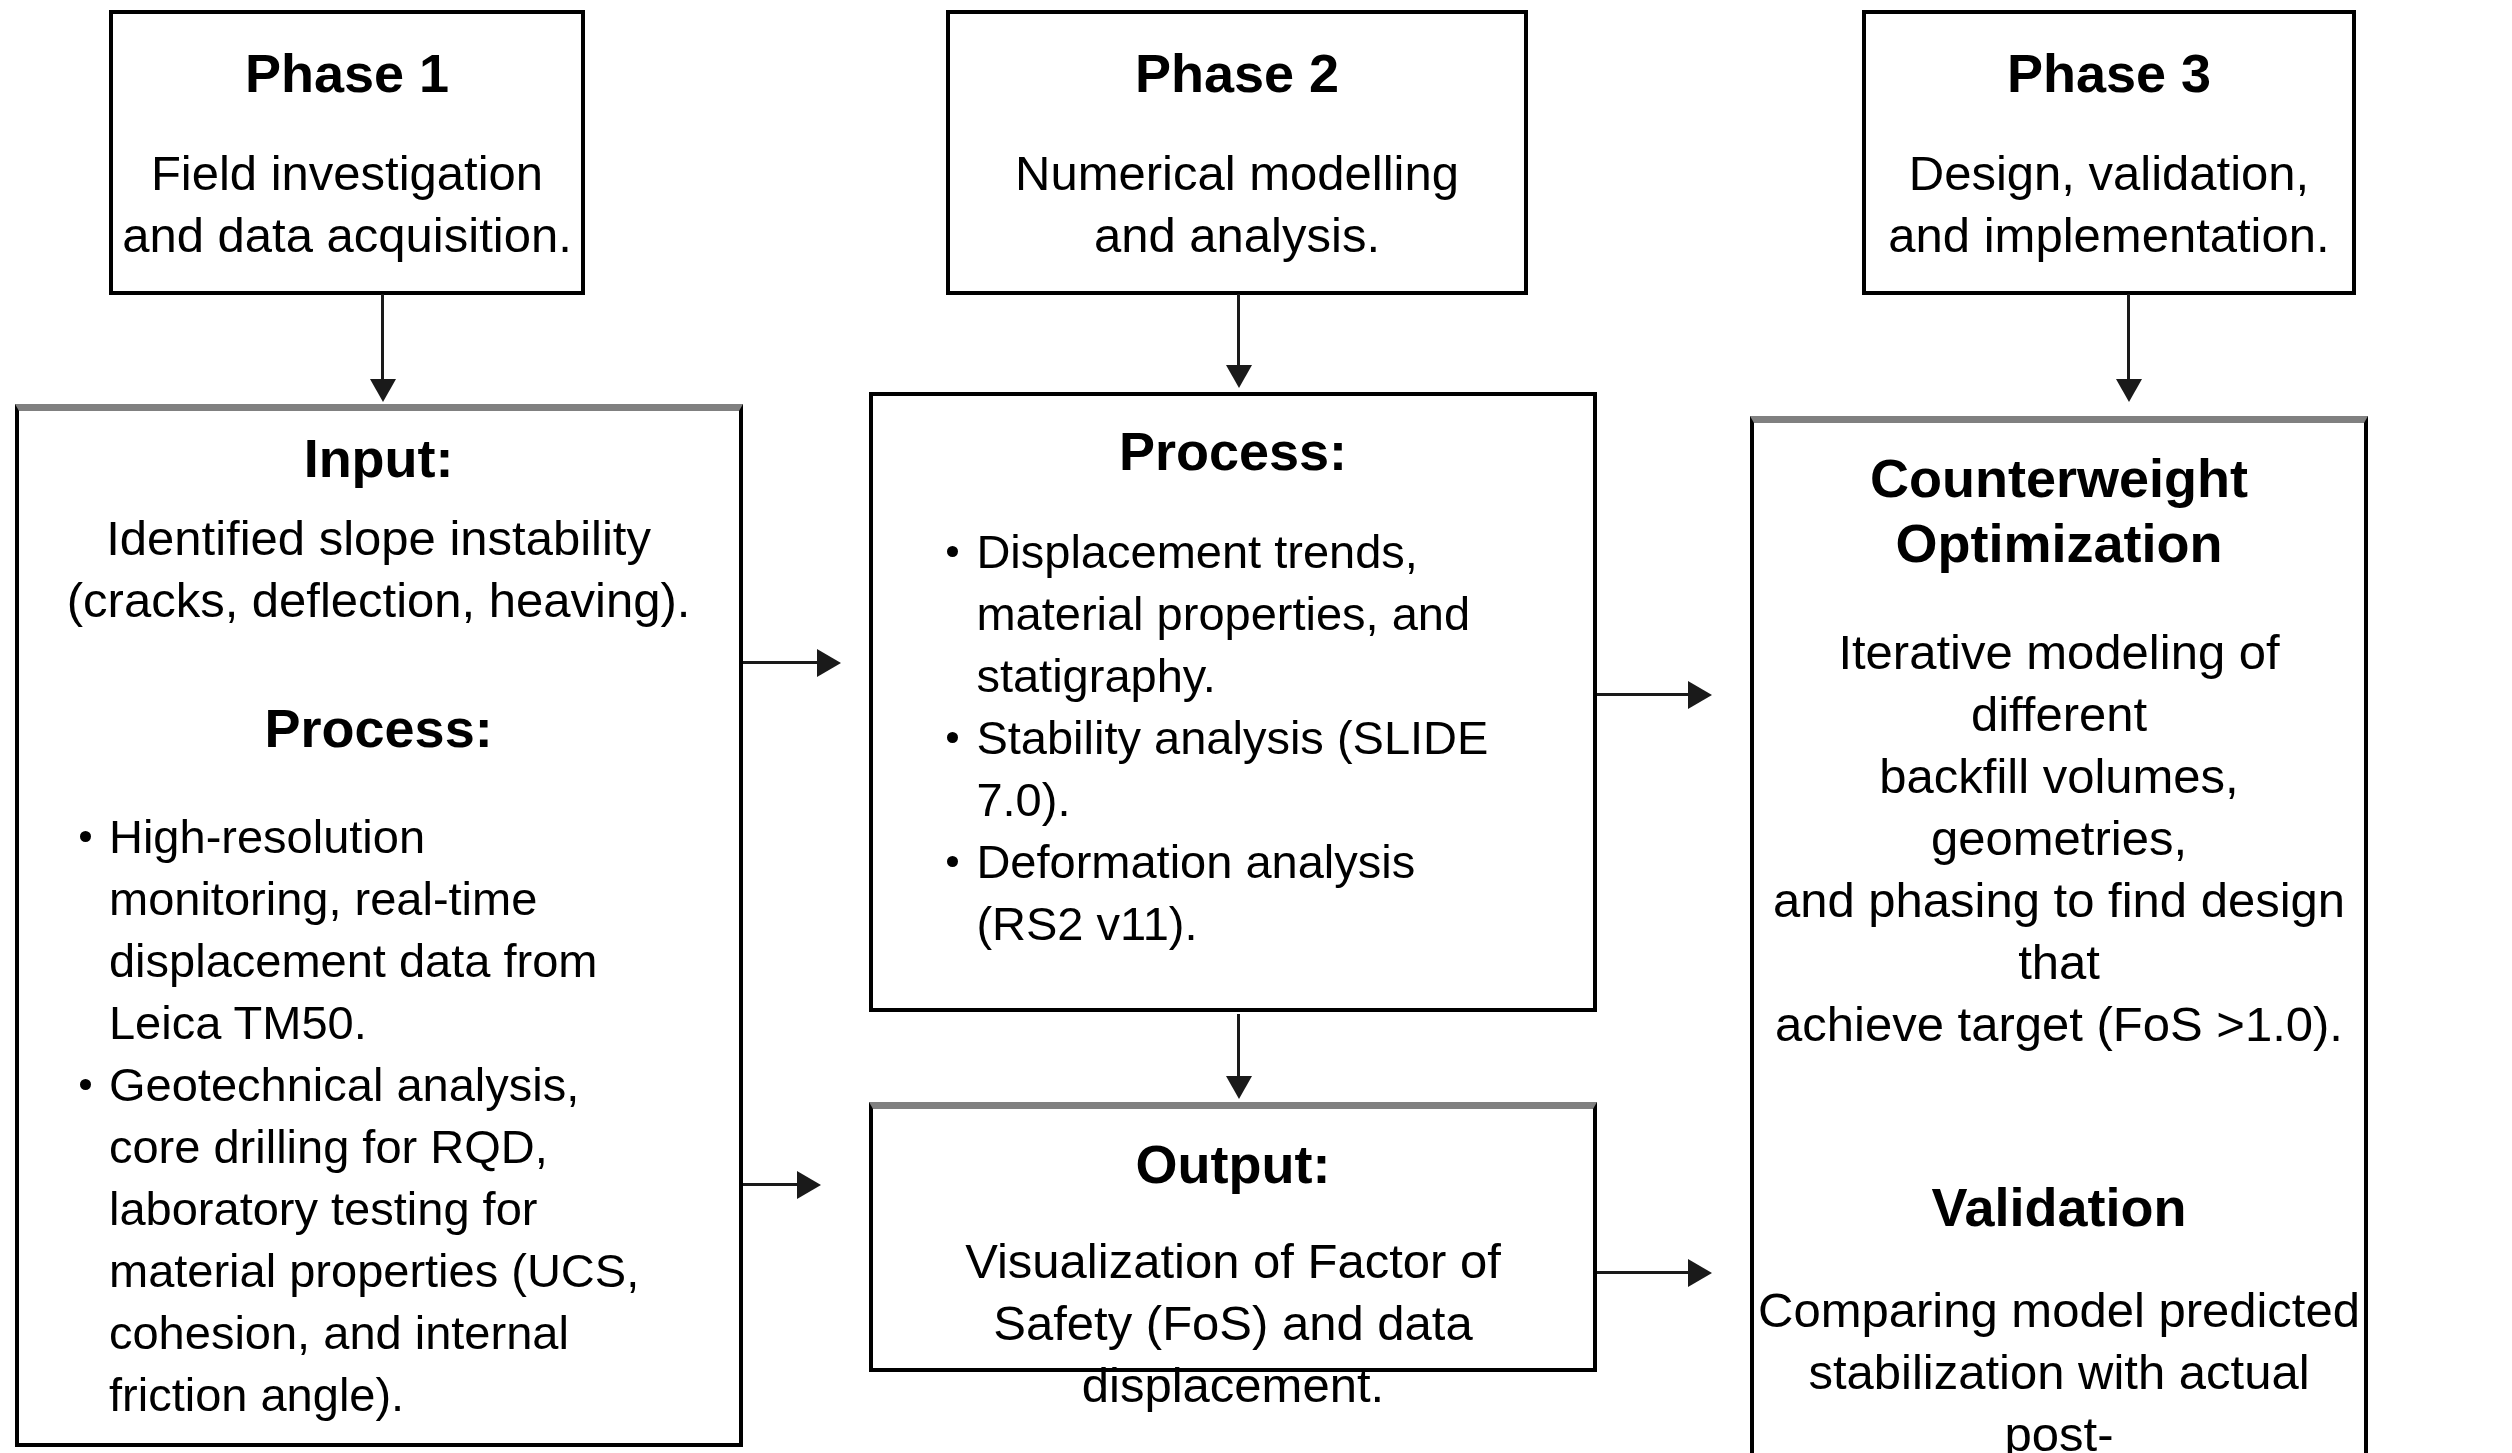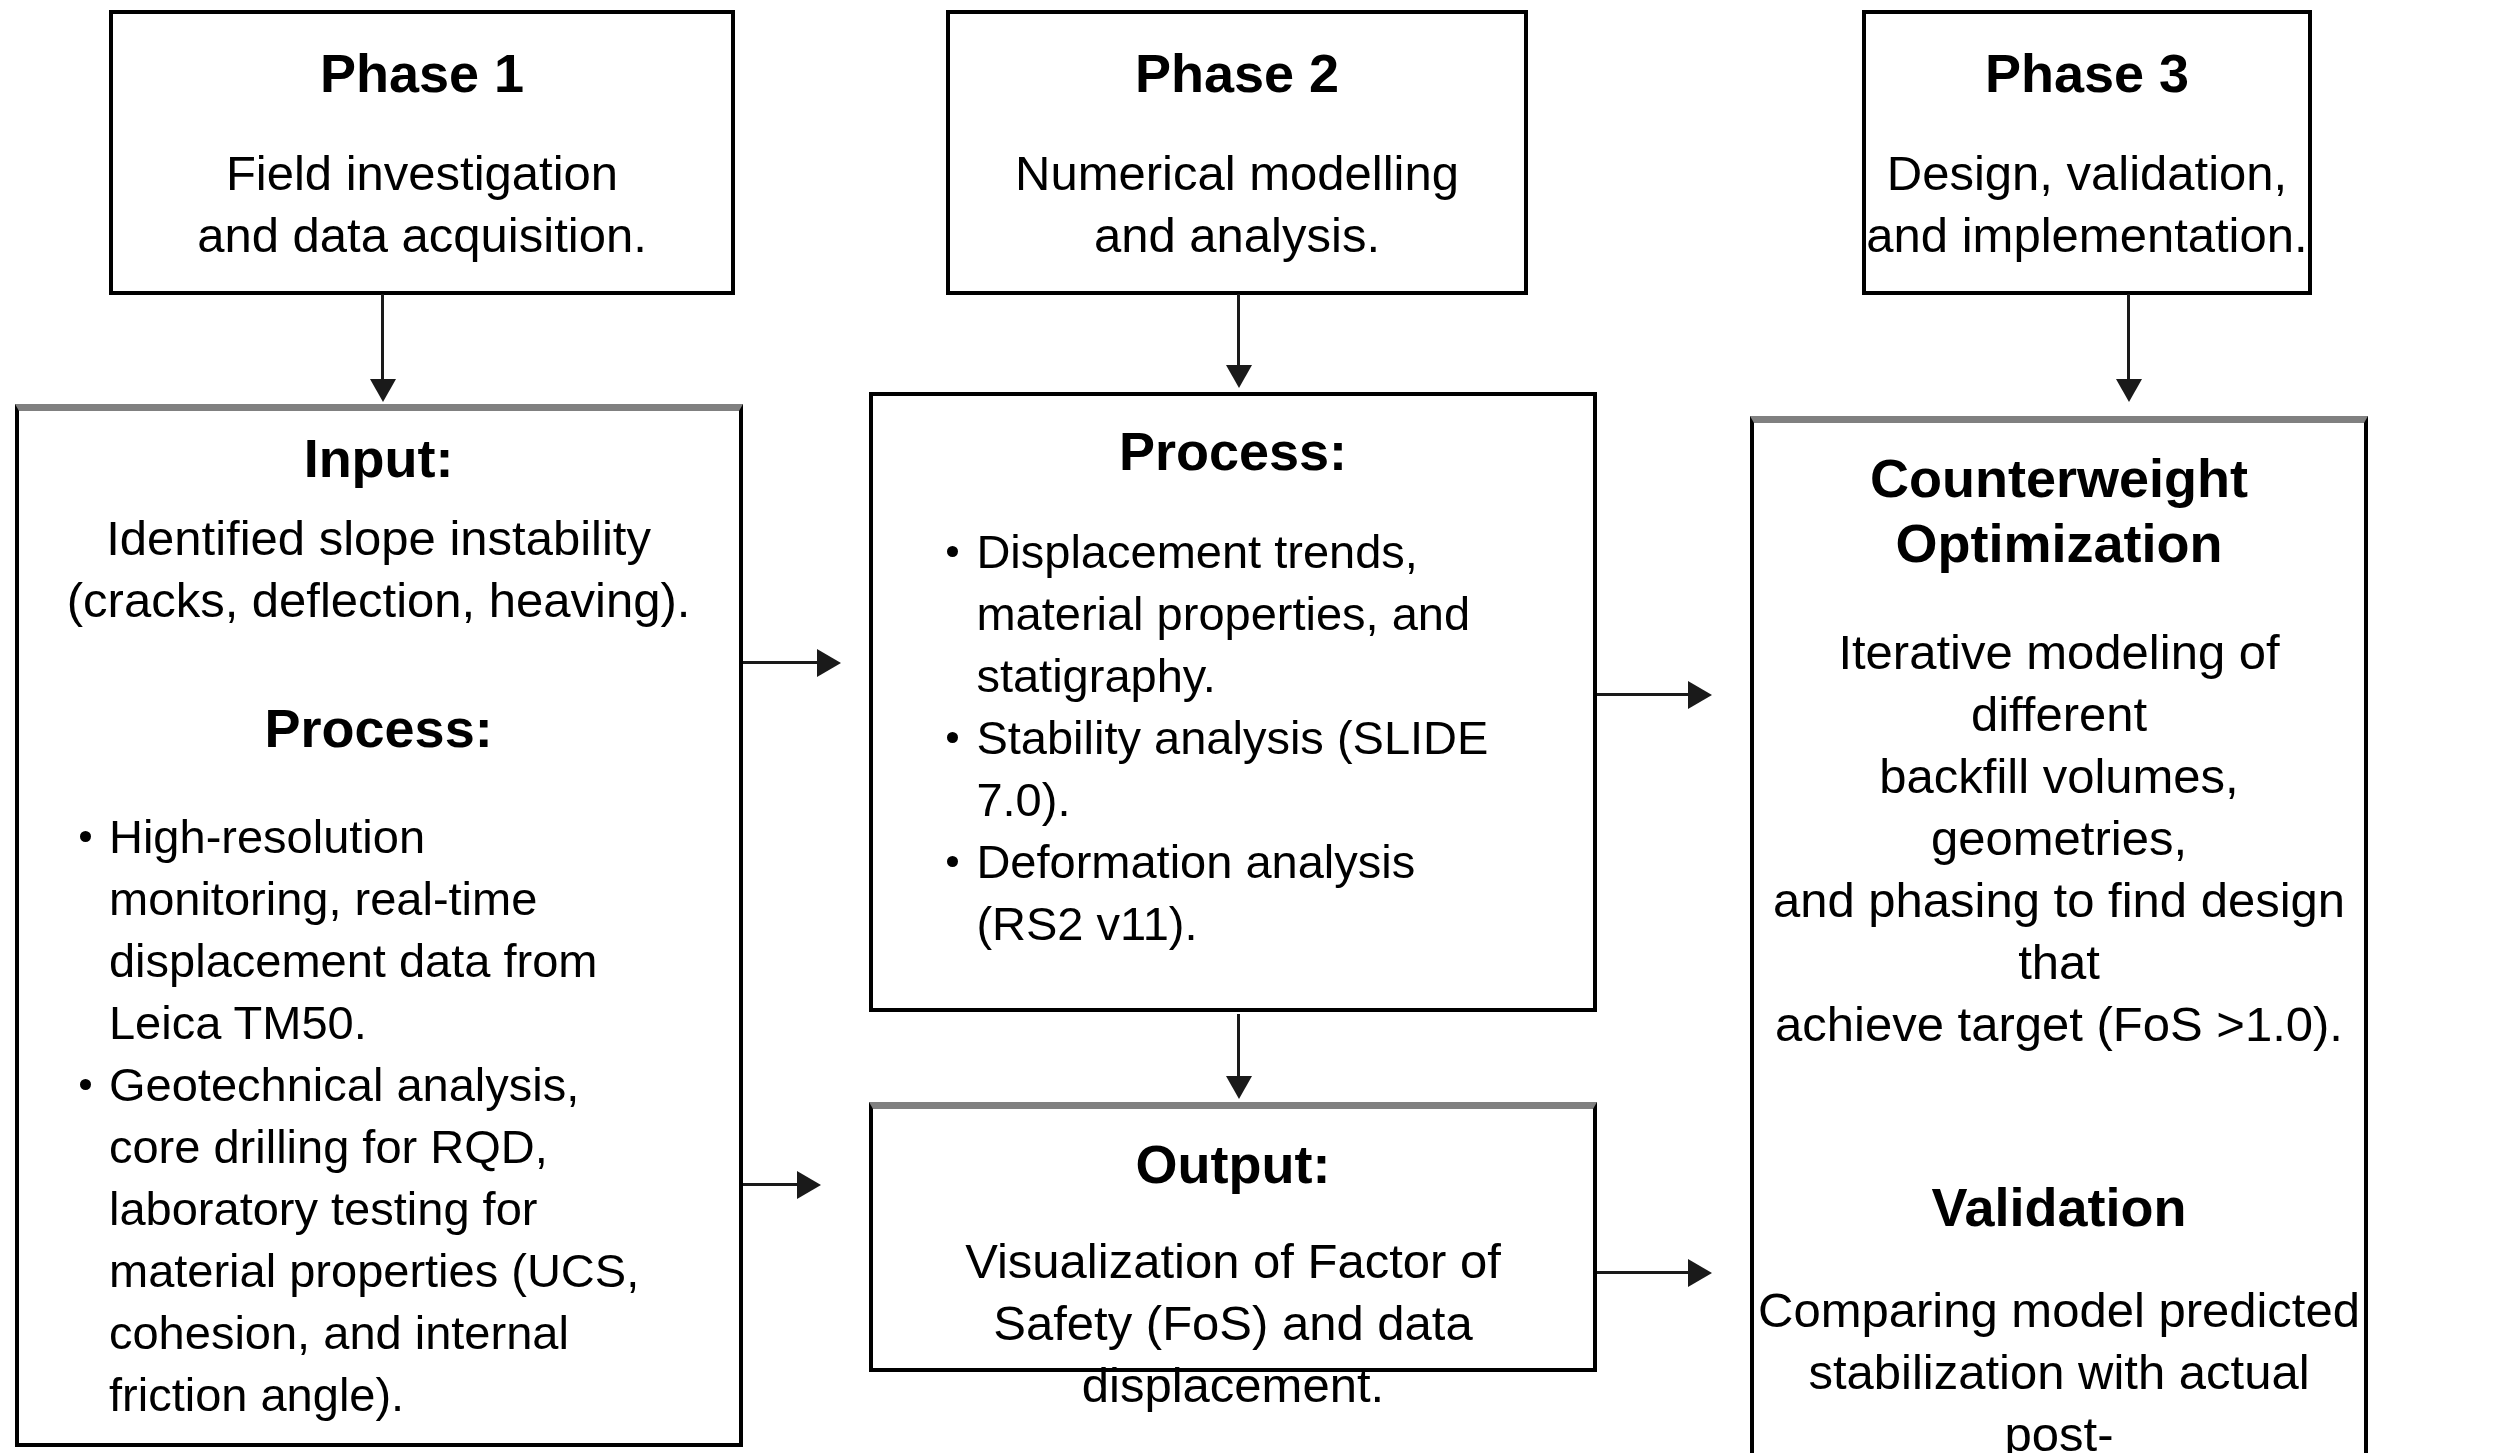--- a/index.html
+++ b/index.html
@@ -64,33 +64,33 @@
     position:absolute;right:0;top:50%;margin-top:-14px;width:0;height:0;
     border-top:14px solid transparent;border-bottom:14px solid transparent;
     border-left:24.4px solid #1a1a1a;
   }
 </style>
 </head>
 <body>
 
 <div class="canvas">
 
-  <div class="box header-box" style="left:109px;top:9.8px;width:626px;height:285px;">
+  <div class="box header-box" style="left:109px;top:9.8px;width:476px;height:285px;">
     <div class="heading">Phase 1</div>
     <div class="body-text">Field investigation
 and data acquisition.</div>
   </div>
 
   <div class="box header-box" style="left:946px;top:9.8px;width:582px;height:285px;">
     <div class="heading">Phase 2</div>
     <div class="body-text">Numerical modelling
 and analysis.</div>
   </div>
 
-  <div class="box header-box" style="left:1862px;top:9.8px;width:450px;height:285px;">
+  <div class="box header-box" style="left:1862px;top:9.8px;width:494px;height:285px;">
     <div class="heading">Phase 3</div>
     <div class="body-text">Design, validation,
 and implementation.</div>
   </div>
 
   <div class="v-arrow" style="left:366px;top:294px;height:108px;">
     <div class="shaft"></div>
     <div class="head"></div>
   </div>
   <div class="v-arrow" style="left:1222px;top:294px;height:94px;">

